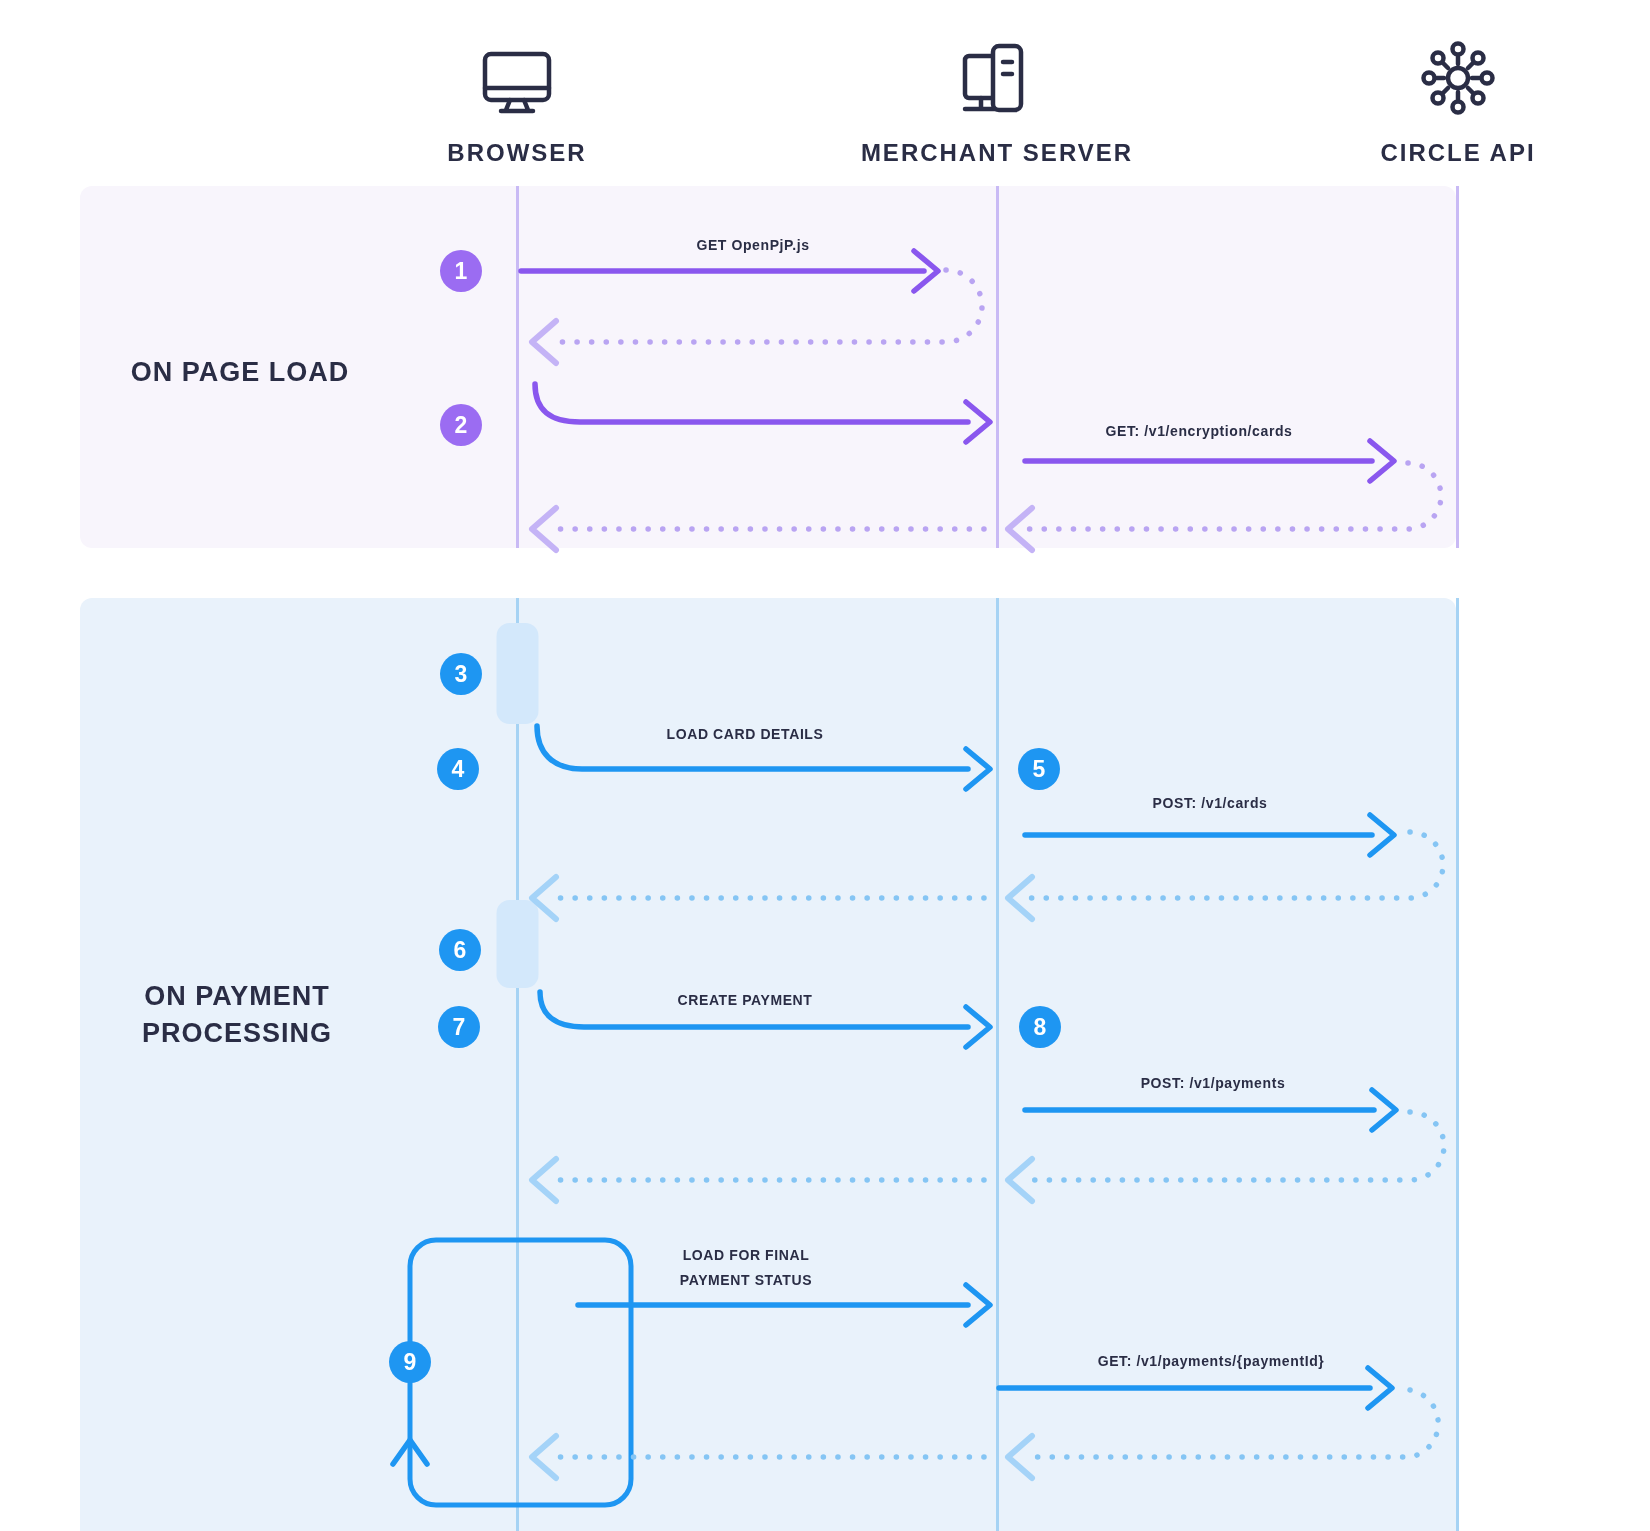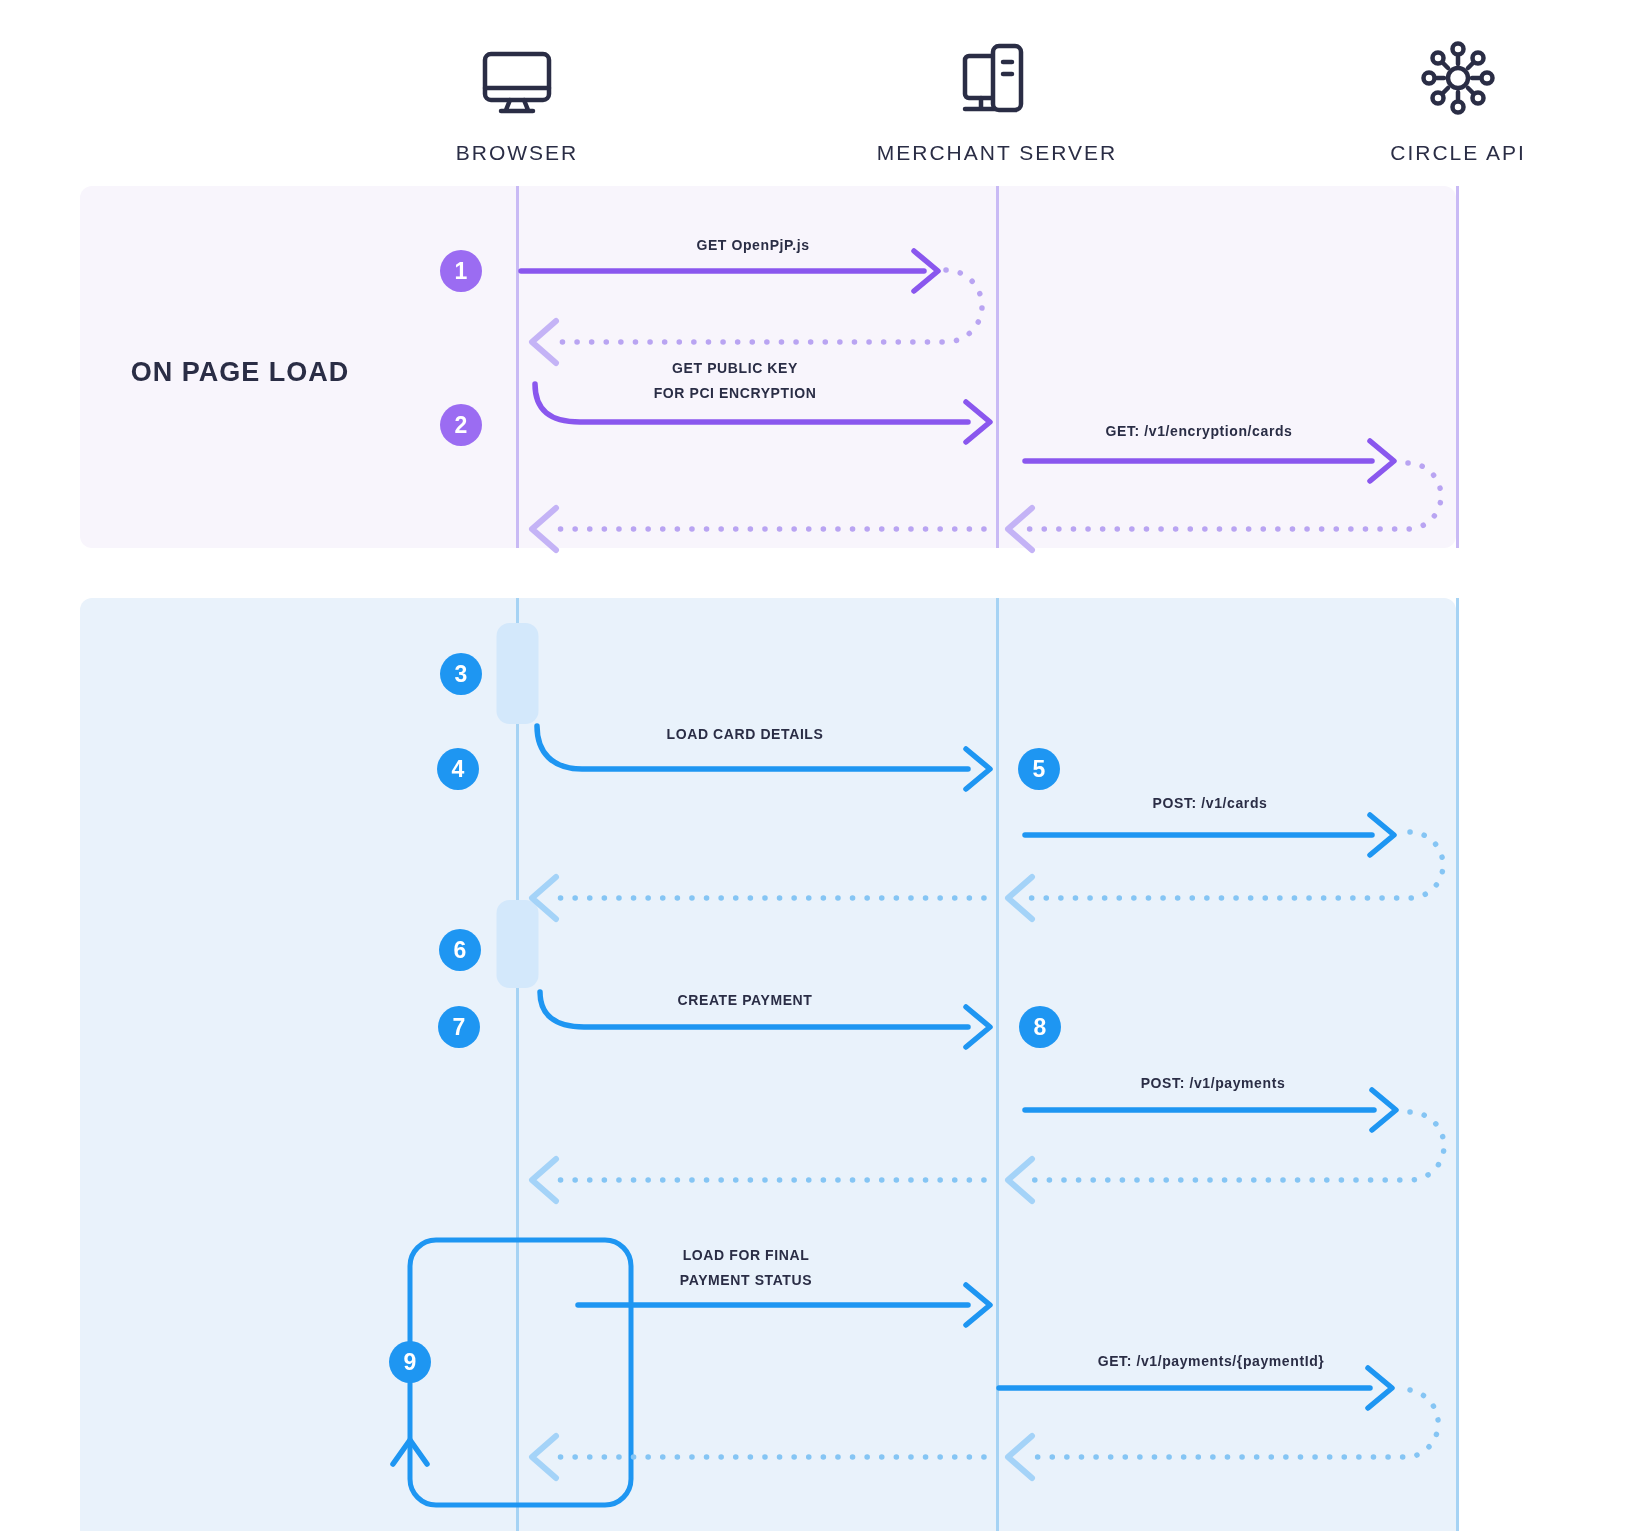--- a/index.html
+++ b/index.html
@@ -35,21 +35,21 @@
   .dot-blue{stroke:var(--blue-dot);stroke-width:5.5;fill:none;stroke-linecap:round;stroke-dasharray:0.1 14.5;}
   .ch-purple{stroke:var(--purple-chev);stroke-width:6;fill:none;stroke-linecap:round;stroke-linejoin:round;}
   .ch-blue{stroke:var(--blue-chev);stroke-width:6;fill:none;stroke-linecap:round;stroke-linejoin:round;}
   .icon{stroke:var(--ink);stroke-width:4.5;fill:none;stroke-linecap:round;stroke-linejoin:round;}
   .icon-fill{fill:#ffffff;}
   .bar{fill:var(--bar);}
   .loopbox{stroke:var(--blue);stroke-width:5;fill:none;}
 
   .actor-label{
     position:absolute;transform:translate(-50%,-50%);
-    font-size:21px;font-weight:400;letter-spacing:2px;color:var(--ink);white-space:nowrap;
+    font-size:24px;font-weight:700;letter-spacing:2px;color:var(--ink);white-space:nowrap;
   }
   .section-label{
     position:absolute;transform:translate(-50%,-50%);
     font-size:27px;font-weight:700;letter-spacing:1px;color:var(--ink);
     white-space:nowrap;text-align:center;line-height:37px;
   }
   .arrow-label{
     position:absolute;transform:translate(-50%,-50%);
     font-size:14px;font-weight:700;letter-spacing:0.6px;color:var(--ink);
     white-space:nowrap;text-align:center;line-height:25px;
@@ -194,26 +194,26 @@
       <path class="dot-blue" d="M984 1457 H548"></path>
       <path class="ch-blue" d="M556 1436 L532 1457 L556 1478"></path>
     </g>
   </svg>
 
   <div class="actor-label" style="left:517px;top:153px;">BROWSER</div>
   <div class="actor-label" style="left:997px;top:153px;">MERCHANT SERVER</div>
   <div class="actor-label" style="left:1458px;top:153px;">CIRCLE API</div>
 
   <div class="section-label" style="left:240px;top:372px;">ON PAGE LOAD</div>
+  <div class="section-label" style="left:237px;top:1015px;">
+    <div>ON PAYMENT</div>
+    <div>PROCESSING</div>
+  </div>
 
   <div class="arrow-label" style="left:753px;top:245px;">GET OpenPjP.js</div>
-  <div class="arrow-label" style="left:735px;top:381px;">
-    <div>GET PUBLIC KEY</div>
-    <div>FOR PCI ENCRYPTION</div>
-  </div>
   <div class="arrow-label" style="left:1199px;top:431px;">GET: /v1/encryption/cards</div>
   <div class="arrow-label" style="left:745px;top:734px;">LOAD CARD DETAILS</div>
   <div class="arrow-label" style="left:1210px;top:803px;">POST: /v1/cards</div>
   <div class="arrow-label" style="left:745px;top:1000px;">CREATE PAYMENT</div>
   <div class="arrow-label" style="left:1213px;top:1083px;">POST: /v1/payments</div>
   <div class="arrow-label" style="left:746px;top:1268px;">
     <div>LOAD FOR FINAL</div>
     <div>PAYMENT STATUS</div>
   </div>
   <div class="arrow-label" style="left:1211px;top:1361px;">GET: /v1/payments/{paymentId}</div>

